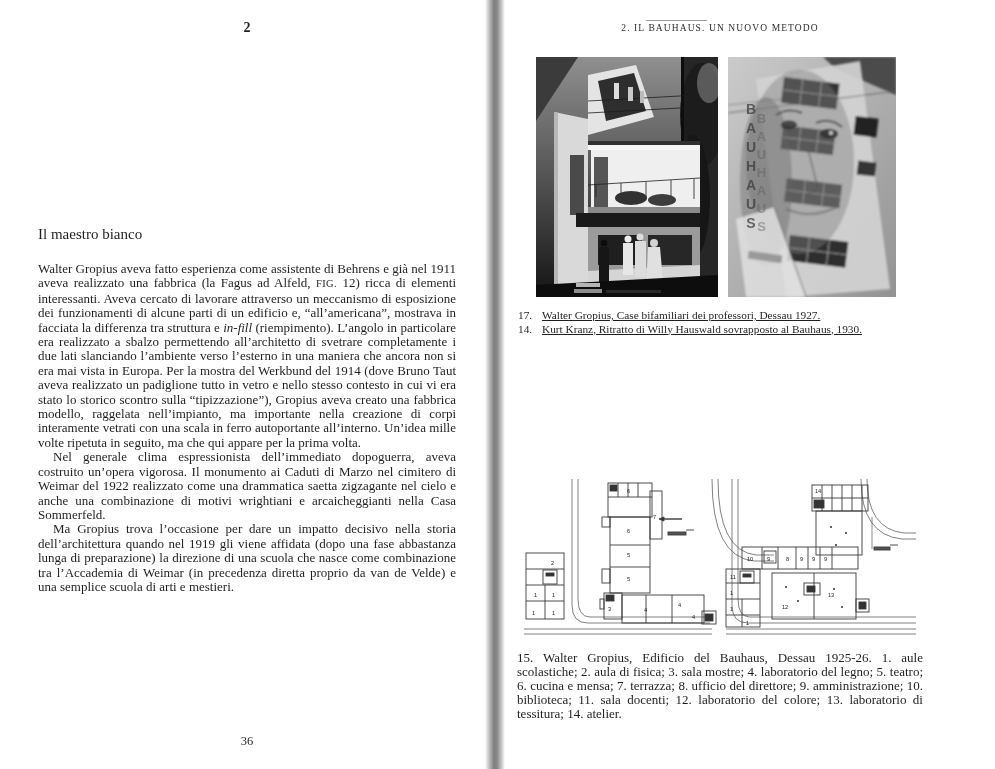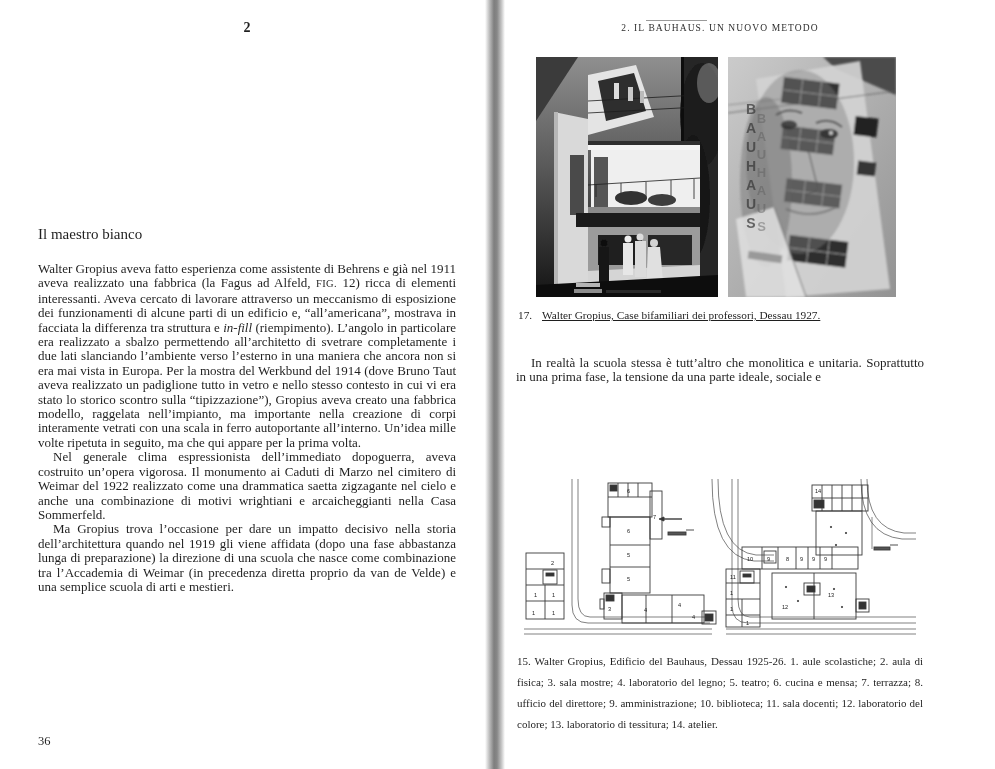--- a/index.html
+++ b/index.html
@@ -16,21 +16,21 @@
                   font-size:14px;font-weight:bold;}
   .chapter-title{position:absolute;top:48px;left:0;width:100%;text-align:center;
                  font-size:21.5px;letter-spacing:.2px;}
   .section-heading{position:absolute;top:226px;left:0;width:100%;text-align:left;font-size:15px;}
   .body-left{position:absolute;top:262px;left:0;width:418px;
              font-size:13px;line-height:14.4px;text-align:justify;font-family:Liberation Serif, serif;}
   .body-left p,.body-right p{margin:0;text-indent:15px;}
   p.noindent{text-indent:0;}
   .sc{font-size:10.5px;letter-spacing:.4px;}
   .it{font-style:italic;}
-  .pagenum{position:absolute;bottom:20px;left:0;width:100%;text-align:left;font-size:12.5px;}
+  .pagenum{position:absolute;bottom:20px;left:0;width:100%;text-align:center;font-size:12.5px;}
 
   
   .page-right{position:absolute;left:516px;top:0;width:408px;height:769px;}
   .running-header{position:absolute;top:23px;left:0;width:100%;text-align:center;
                   font-size:9.5px;letter-spacing:1.1px;color:#2e2e2e;white-space:nowrap;}
   .overlined{position:relative;}
   .overlined::before{content:"";position:absolute;left:-2px;right:-2px;top:-3px;border-top:1px solid #9a9a9a;}
 
   .photo{position:absolute;top:57px;overflow:hidden;background:#8a8a8a;}
   .photo1{left:20px;width:182px;height:240px;}
@@ -48,21 +48,21 @@
   .cap-num{flex:none;width:24px;}
   .cap-text{flex:1;text-decoration:underline;}
 
   .body-right{position:absolute;top:356px;left:0;width:408px;
               font-size:13px;line-height:14.4px;text-align:justify;}
 
   .figure-plan{position:absolute;top:477px;left:0;width:408px;height:168px;}
   .figure-plan svg{display:block;}
 
   .caption-bottom{position:absolute;top:651px;left:1px;width:406px;
-                  font-size:11px;line-height:21px;text-align:justify;text-indent:0;}
+                  font-size:13px;line-height:14px;text-align:justify;text-indent:0;}
 
   .plan-label{font-family:"Liberation Sans",sans-serif;font-size:5.6px;fill:#222;}
 </style>
 </head>
 <body>
 
 <div class="spread">
 
   <div class="page-left">
     <div class="chapter-number">2</div>
@@ -213,24 +213,27 @@
       </svg>
       <div class="bau-letters">BAUHAUS</div>
       <div class="bau-letters ghost">BAUHAUS</div>
     </div>
 
     <div class="captions-top">
       <div class="cap-row">
         <span class="cap-num">17.</span>
         <span class="cap-text">Walter Gropius, Case bifamiliari dei professori, Dessau 1927.</span>
       </div>
+      <div class="cap-row">
+        <span class="cap-num">14.</span>
+        <span class="cap-text">Kurt Kranz, Ritratto di Willy Hauswald sovrapposto al Bauhaus, 1930.</span>
+      </div>
     </div>
 
     <div class="body-right">
-      <p>In realtà la scuola stessa è tutt’altro che monolitica e unitaria. Soprattutto in una prima fase, la tensione da una parte ideale, sociale e</p>
     </div>
 
     <div class="figure-plan">
       <svg width="408" height="168" viewBox="0 0 408 168">
         <g fill="none" stroke="#4a4a4a" stroke-width="0.7">
           <path d="M56,2 V128 Q56,146 72,146 H194"></path>
           <path d="M62,2 V122 Q62,140 74,140 H194"></path>
           <path d="M8,152 H196"></path>
             <path d="M8,157 H196"></path>
           <path d="M196,2 Q196,80 238,84 H258"></path>

